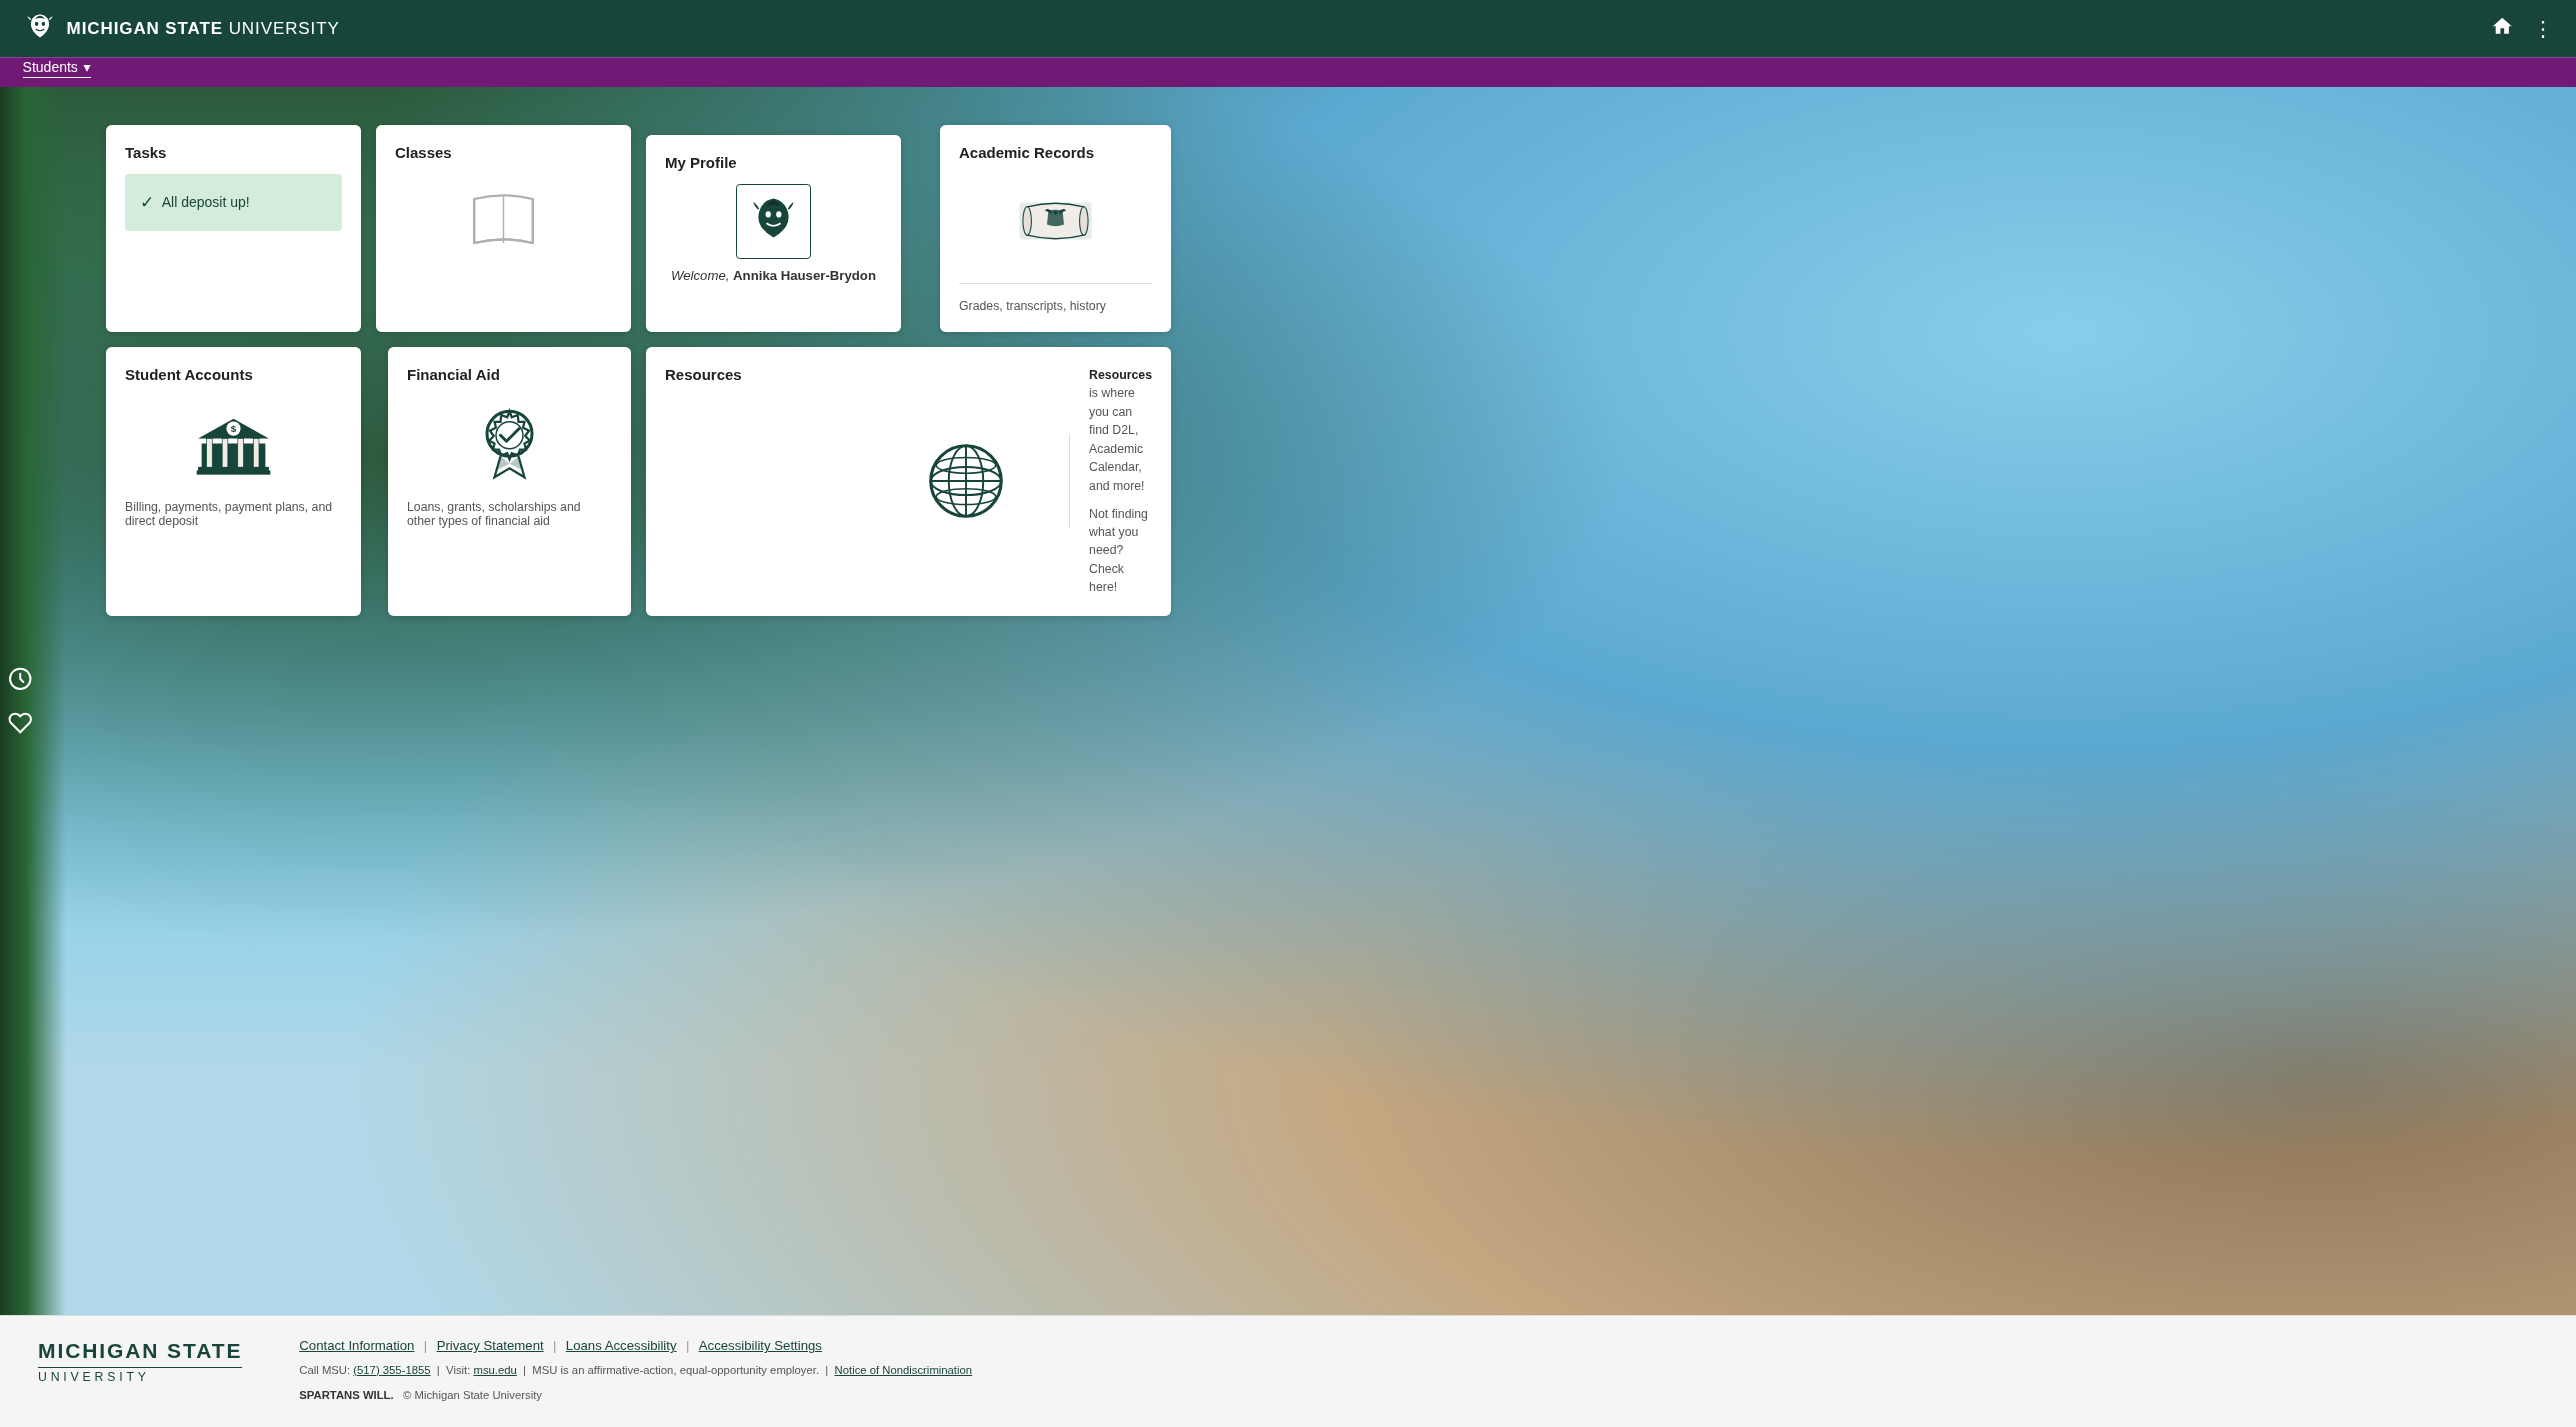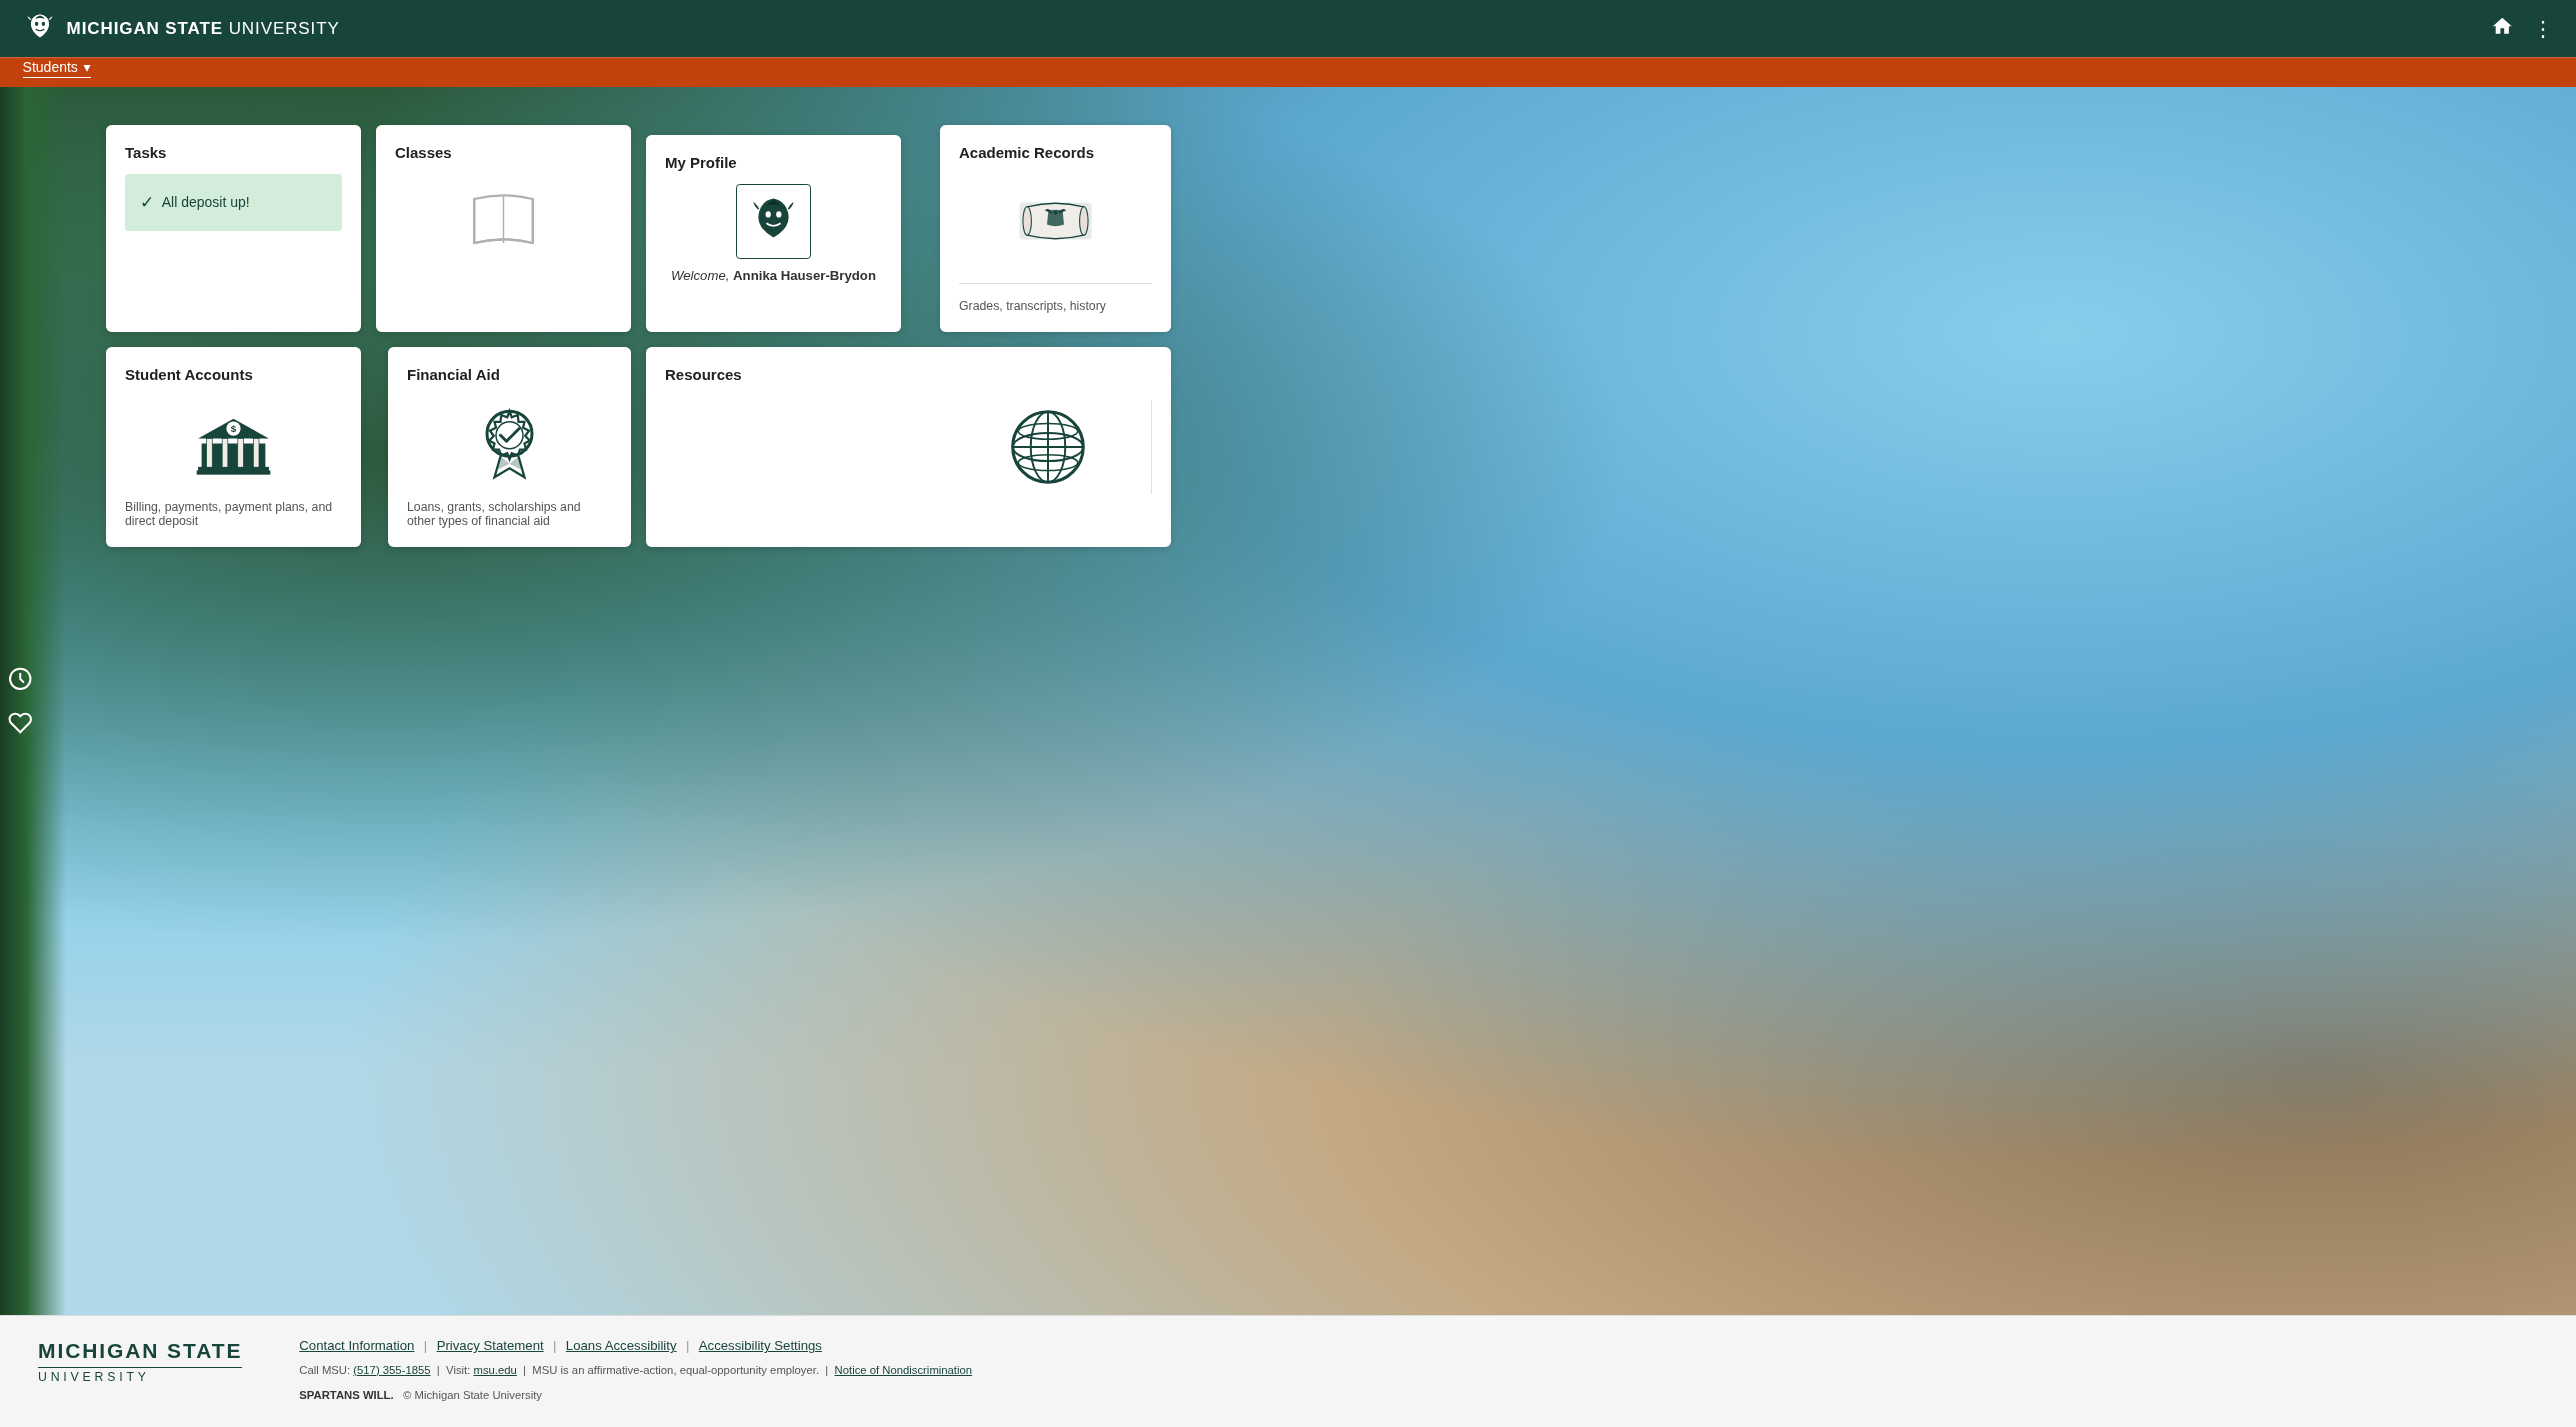--- a/index.html
+++ b/index.html
@@ -40,21 +40,21 @@
       gap: 19px;
     }
     .header-icon {
       color: white;
       font-size: 21px;
       cursor: pointer;
     }
 
     
     .sub-header {
-      background-color: #c2410c;
+      background-color: #701a75;
       padding: 0 22.6px 9.4px 22.6px;
       border-top: 0.9px solid rgba(255,255,255,0.2);
     }
     .nav-item {
       color: white;
       font-size: 14px;
       cursor: pointer;
       display: inline-flex;
       align-items: center;
       gap: 5.7px;
@@ -533,20 +533,26 @@
             <line x1="15" y1="60" x2="105" y2="60" stroke="#18453b" stroke-width="2.5"></line>
 
             <ellipse cx="60" cy="60" rx="22" ry="45" fill="none" stroke="#18453b" stroke-width="2.5"></ellipse>
 
             <line x1="60" y1="15" x2="60" y2="105" stroke="#18453b" stroke-width="2.5"></line>
 
             <ellipse cx="60" cy="40" rx="38" ry="10" fill="none" stroke="#18453b" stroke-width="2"></ellipse>
             <ellipse cx="60" cy="80" rx="38" ry="10" fill="none" stroke="#18453b" stroke-width="2"></ellipse>
           </svg>
         </div>
+        <div class="resources-right">
+          <div class="resources-text">
+            <strong>Resources</strong><span> is where you can find D2L, Academic Calendar, and more!</span>
+          </div>
+          <div class="resources-text">Not finding what you need? Check here!</div>
+        </div>
       </div>
     </div>
 
   </div>
 </div>
 
 <div class="footer">
   <div class="footer-logo">
     <div class="footer-logo-text">
       <div>MICHIGAN STATE</div>

